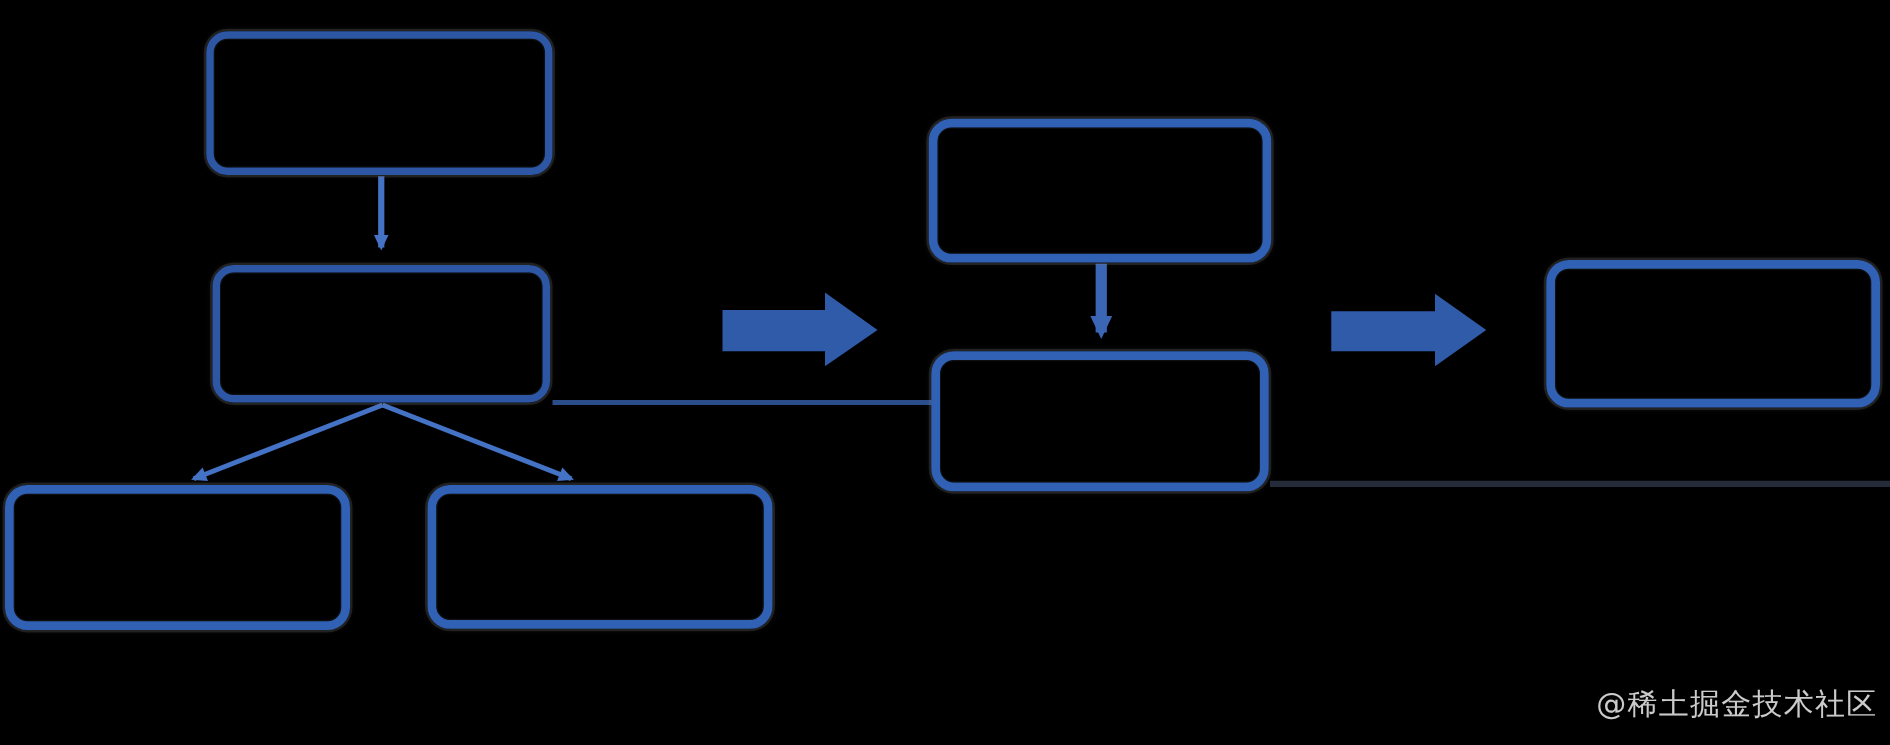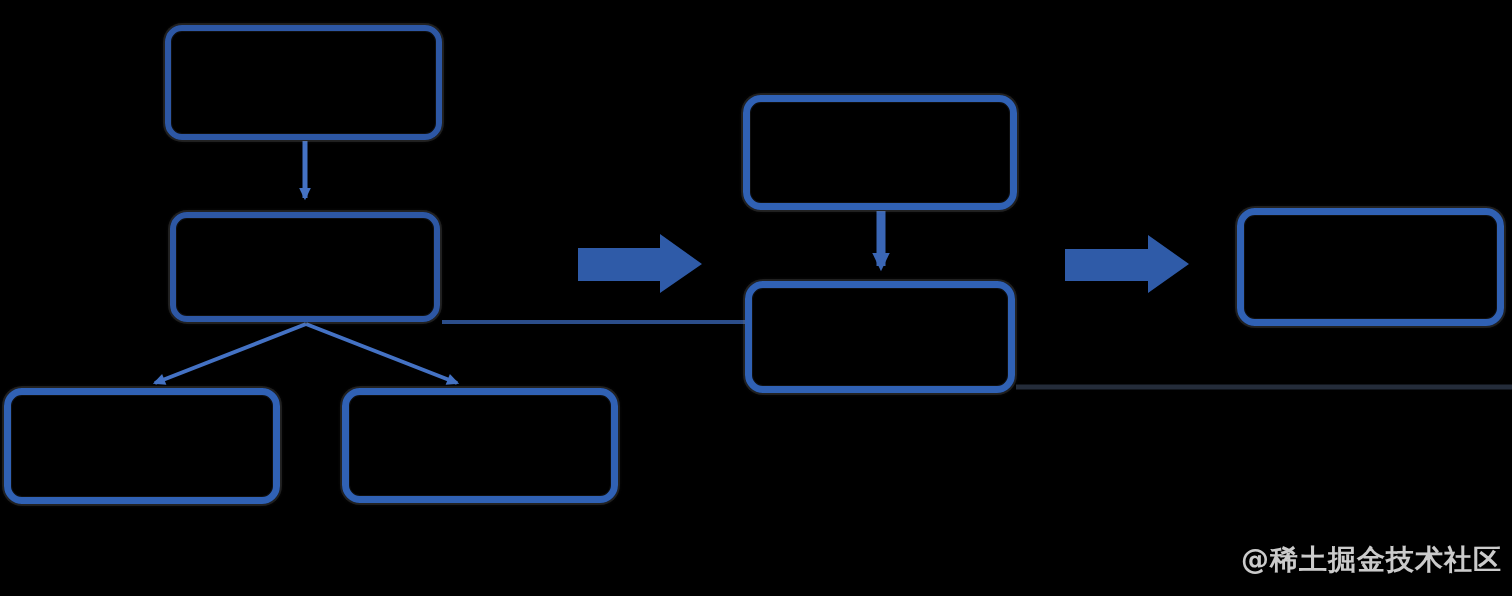--- a/index.html
+++ b/index.html
@@ -35,22 +35,22 @@
     border-radius:18px;
   }
   .svg-layer{
     position:absolute;left:0;top:0;width:1512px;height:596px;
     pointer-events:none;
   }
   .watermark{
     position:absolute;
     right:10px;
     bottom:17px;
-    font-size:28px;
-    font-weight:bold;
+    font-size:24px;
+    font-weight:normal;
     letter-spacing:1px;
     color:var(--watermark);
     opacity:0.88;
     text-shadow:0 0 2px rgba(0,0,0,0.6);
   }
 </style>
 </head>
 <body>
 
 <div class="canvas">

